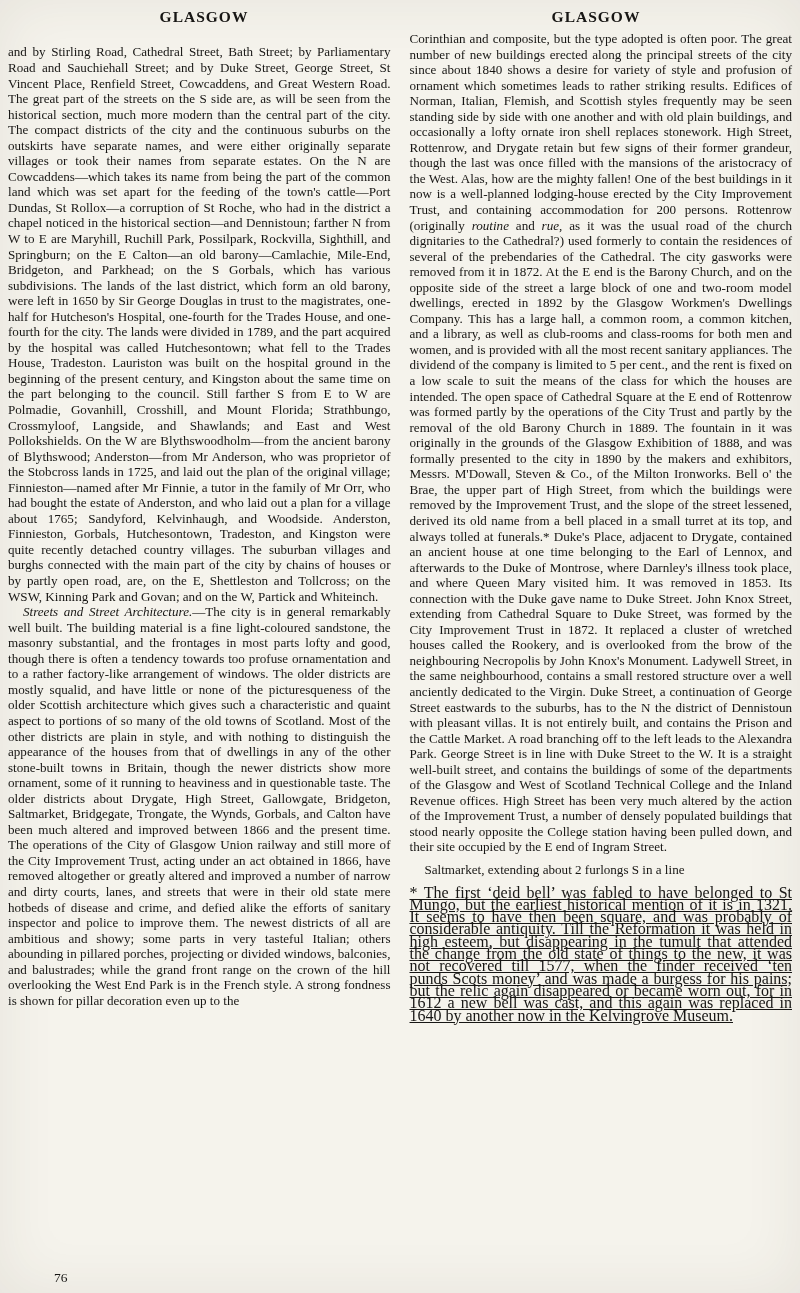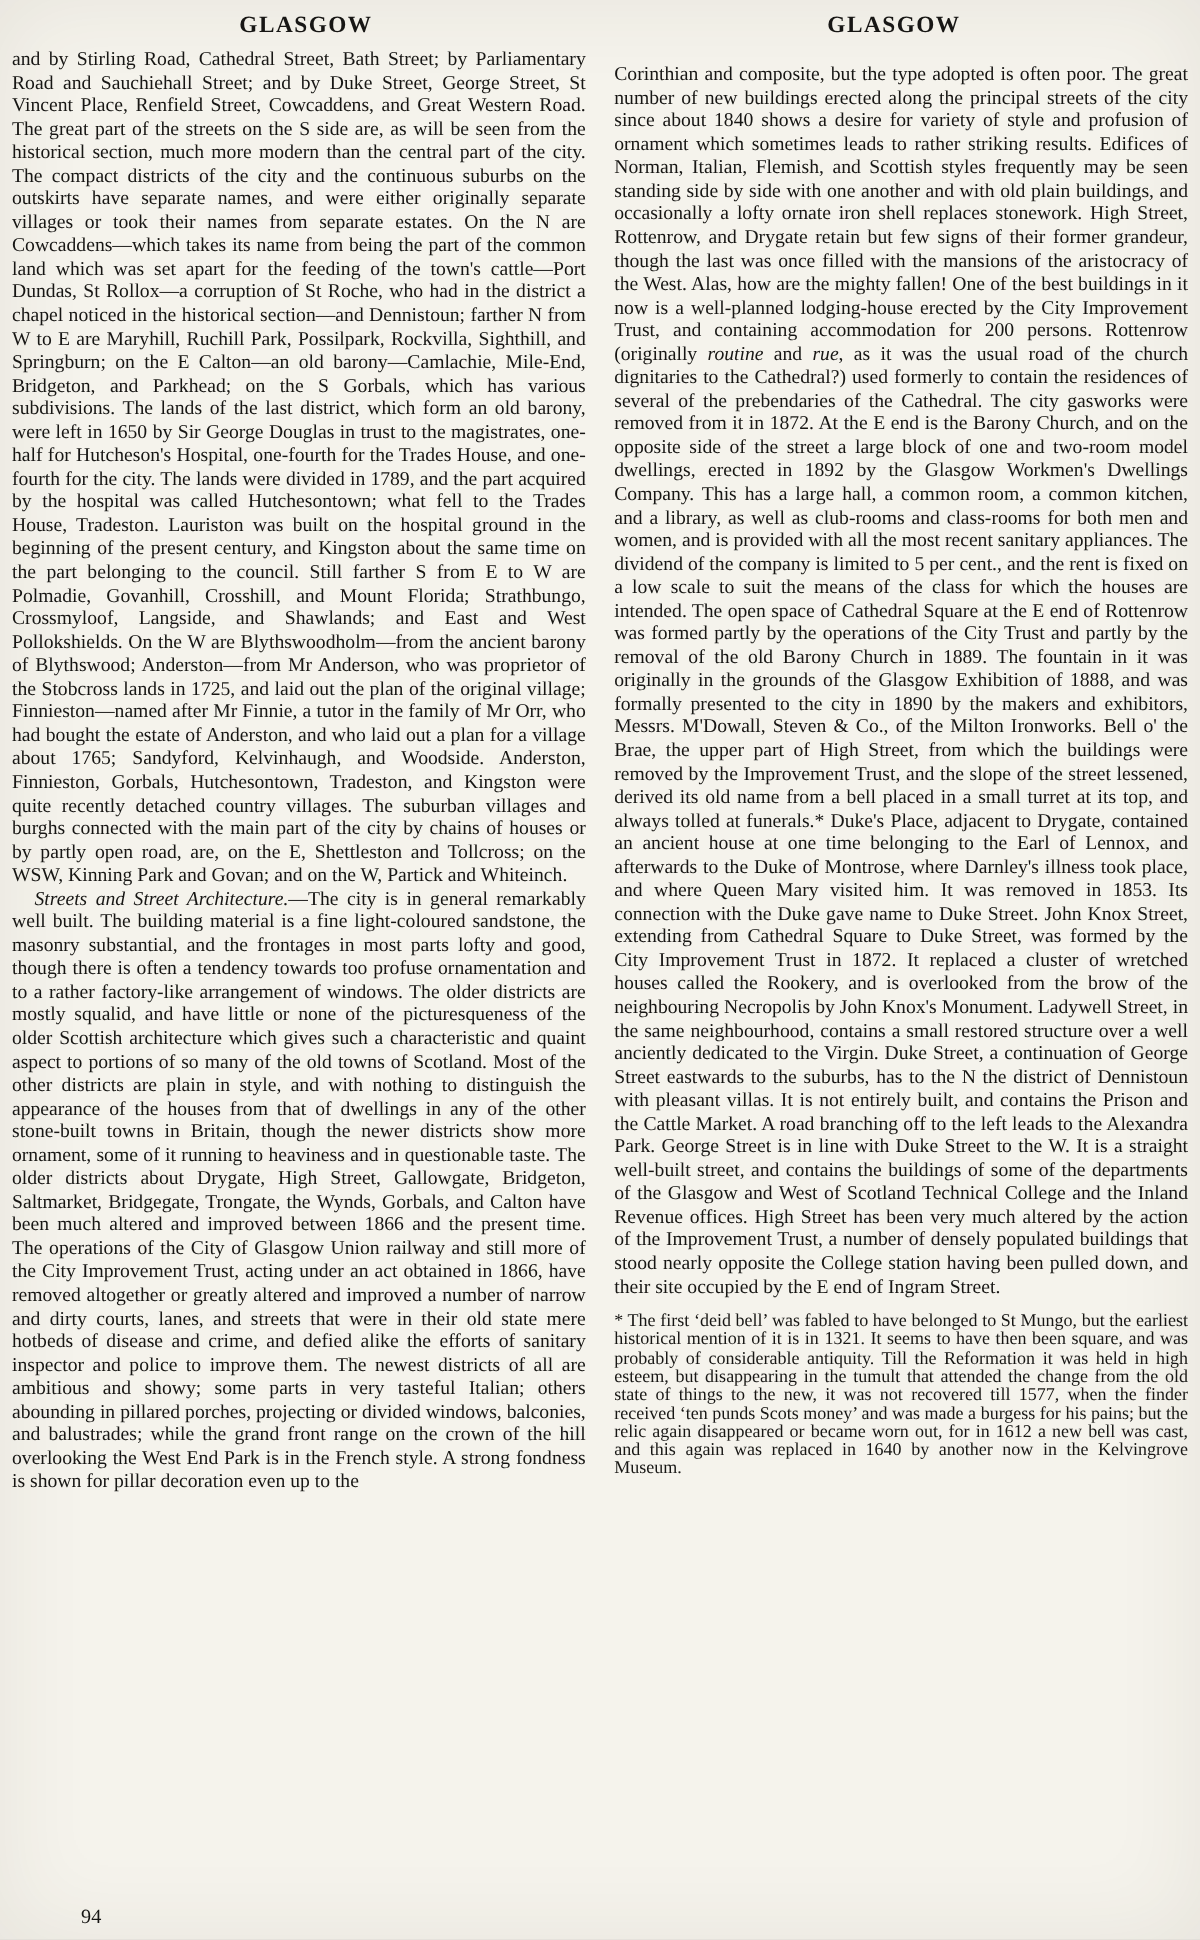--- a/index.html
+++ b/index.html
@@ -33,23 +33,24 @@
   }
   .col-left  { padding-right: 9px; }
   .col-right { padding-left: 9px; }
   .rule { width: 1px; background: #8d8b83; }
   .para { margin: 0; }
   .indent { text-indent: 15px; }
   .italic { font-style: italic; margin-top: 48px; }
   .saltmarket { margin-top: 7px; }
   .footnote {
     margin-top: 9px;
-    font-size: 12px;
+    font-size: 16px;
     line-height: 12.3px;
     text-align: justify;
+    text-decoration: underline;
   }
   .page-number {
     position: absolute;
     left: 54px;
     bottom: 7px;
     font-size: 13.5px;
   }
 </style>
 </head>
 <body>
@@ -65,20 +66,21 @@
 
     <div class="col col-left">
       <p class="para">and by Stirling Road, Cathedral Street, Bath Street; by Parliamentary Road and Sauchiehall Street; and by Duke Street, George Street, St Vincent Place, Renfield Street, Cowcaddens, and Great Western Road.  The great part of the streets on the S side are, as will be seen from the historical section, much more modern than the central part of the city.  The compact districts of the city and the continuous suburbs on the outskirts have separate names, and were either originally separate villages or took their names from separate estates.  On the N are Cowcaddens—which takes its name from being the part of the common land which was set apart for the feeding of the town's cattle—Port Dundas, St Rollox—a corruption of St Roche, who had in the district a chapel noticed in the historical section—and Dennistoun; farther N from W to E are Maryhill, Ruchill Park, Possilpark, Rockvilla, Sighthill, and Springburn; on the E Calton—an old barony—Camlachie, Mile-End, Bridgeton, and Parkhead; on the S Gorbals, which has various subdivisions.  The lands of the last district, which form an old barony, were left in 1650 by Sir George Douglas in trust to the magistrates, one-half for Hutcheson's Hospital, one-fourth for the Trades House, and one-fourth for the city.  The lands were divided in 1789, and the part acquired by the hospital was called Hutchesontown; what fell to the Trades House, Tradeston.  Lauriston was built on the hospital ground in the beginning of the present century, and Kingston about the same time on the part belonging to the council.  Still farther S from E to W are Polmadie, Govanhill, Crosshill, and Mount Florida; Strathbungo, Crossmyloof, Langside, and Shawlands; and East and West Pollokshields.  On the W are Blythswoodholm—from the ancient barony of Blythswood; Anderston—from Mr Anderson, who was proprietor of the Stobcross lands in 1725, and laid out the plan of the original village; Finnieston—named after Mr Finnie, a tutor in the family of Mr Orr, who had bought the estate of Anderston, and who laid out a plan for a village about 1765; Sandyford, Kelvinhaugh, and Woodside.  Anderston, Finnieston, Gorbals, Hutchesontown, Tradeston, and Kingston were quite recently detached country villages.  The suburban villages and burghs connected with the main part of the city by chains of houses or by partly open road, are, on the E, Shettleston and Tollcross; on the WSW, Kinning Park and Govan; and on the W, Partick and Whiteinch.</p>
       <p class="para indent"><span class="italic">Streets and Street Architecture.</span><span>—The city is in general remarkably well built.  The building material is a fine light-coloured sandstone, the masonry substantial, and the frontages in most parts lofty and good, though there is often a tendency towards too profuse ornamentation and to a rather factory-like arrangement of windows.  The older districts are mostly squalid, and have little or none of the picturesqueness of the older Scottish architecture which gives such a characteristic and quaint aspect to portions of so many of the old towns of Scotland.  Most of the other districts are plain in style, and with nothing to distinguish the appearance of the houses from that of dwellings in any of the other stone-built towns in Britain, though the newer districts show more ornament, some of it running to heaviness and in questionable taste.  The older districts about Drygate, High Street, Gallowgate, Bridgeton, Saltmarket, Bridgegate, Trongate, the Wynds, Gorbals, and Calton have been much altered and improved between 1866 and the present time.  The operations of the City of Glasgow Union railway and still more of the City Improvement Trust, acting under an act obtained in 1866, have removed altogether or greatly altered and improved a number of narrow and dirty courts, lanes, and streets that were in their old state mere hotbeds of disease and crime, and defied alike the efforts of sanitary inspector and police to improve them.  The newest districts of all are ambitious and showy; some parts in very tasteful Italian; others abounding in pillared porches, projecting or divided windows, balconies, and balustrades; while the grand front range on the crown of the hill overlooking the West End Park is in the French style.  A strong fondness is shown for pillar decoration even up to the</span></p>
     </div>
 
     <div class="rule"></div>
 
     <div class="col col-right">
       <p class="para"><span>Corinthian and composite, but the type adopted is often poor.  The great number of new buildings erected along the principal streets of the city since about 1840 shows a desire for variety of style and profusion of ornament which sometimes leads to rather striking results.  Edifices of Norman, Italian, Flemish, and Scottish styles frequently may be seen standing side by side with one another and with old plain buildings, and occasionally a lofty ornate iron shell replaces stonework.  High Street, Rottenrow, and Drygate retain but few signs of their former grandeur, though the last was once filled with the mansions of the aristocracy of the West.  Alas, how are the mighty fallen!  One of the best buildings in it now is a well-planned lodging-house erected by the City Improvement Trust, and containing accommodation for 200 persons.  Rottenrow (originally </span><span class="italic">routine</span><span> and </span><span class="italic">rue</span><span>, as it was the usual road of the church dignitaries to the Cathedral?) used formerly to contain the residences of several of the prebendaries of the Cathedral.  The city gasworks were removed from it in 1872.  At the E end is the Barony Church, and on the opposite side of the street a large block of one and two-room model dwellings, erected in 1892 by the Glasgow Workmen's Dwellings Company.  This has a large hall, a common room, a common kitchen, and a library, as well as club-rooms and class-rooms for both men and women, and is provided with all the most recent sanitary appliances.  The dividend of the company is limited to 5 per cent., and the rent is fixed on a low scale to suit the means of the class for which the houses are intended.  The open space of Cathedral Square at the E end of Rottenrow was formed partly by the operations of the City Trust and partly by the removal of the old Barony Church in 1889.  The fountain in it was originally in the grounds of the Glasgow Exhibition of 1888, and was formally presented to the city in 1890 by the makers and exhibitors, Messrs. M'Dowall, Steven &amp; Co., of the Milton Ironworks.  Bell o' the Brae, the upper part of High Street, from which the buildings were removed by the Improvement Trust, and the slope of the street lessened, derived its old name from a bell placed in a small turret at its top, and always tolled at funerals.*  Duke's Place, adjacent to Drygate, contained an ancient house at one time belonging to the Earl of Lennox, and afterwards to the Duke of Montrose, where Darnley's illness took place, and where Queen Mary visited him.  It was removed in 1853.  Its connection with the Duke gave name to Duke Street.  John Knox Street, extending from Cathedral Square to Duke Street, was formed by the City Improvement Trust in 1872.  It replaced a cluster of wretched houses called the Rookery, and is overlooked from the brow of the neighbouring Necropolis by John Knox's Monument.  Ladywell Street, in the same neighbourhood, contains a small restored structure over a well anciently dedicated to the Virgin.  Duke Street, a continuation of George Street eastwards to the suburbs, has to the N the district of Dennistoun with pleasant villas.  It is not entirely built, and contains the Prison and the Cattle Market.  A road branching off to the left leads to the Alexandra Park.  George Street is in line with Duke Street to the W.  It is a straight well-built street, and contains the buildings of some of the departments of the Glasgow and West of Scotland Technical College and the Inland Revenue offices.  High Street has been very much altered by the action of the Improvement Trust, a number of densely populated buildings that stood nearly opposite the College station having been pulled down, and their site occupied by the E end of Ingram Street.</span></p>
+      <p class="para indent saltmarket">Saltmarket, extending about 2 furlongs S in a line</p>
       <div class="footnote">* The first ‘deid bell’ was fabled to have belonged to St Mungo, but the earliest historical mention of it is in 1321.  It seems to have then been square, and was probably of considerable antiquity. Till the Reformation it was held in high esteem, but disappearing in the tumult that attended the change from the old state of things to the new, it was not recovered till 1577, when the finder received ‘ten punds Scots money’ and was made a burgess for his pains; but the relic again disappeared or became worn out, for in 1612 a new bell was cast, and this again was replaced in 1640 by another now in the Kelvingrove Museum.</div>
     </div>
 
   </div>
 
-  <div class="page-number">94</div>
+  <div class="page-number">76</div>
 
 </div>
 
 </body></html>

